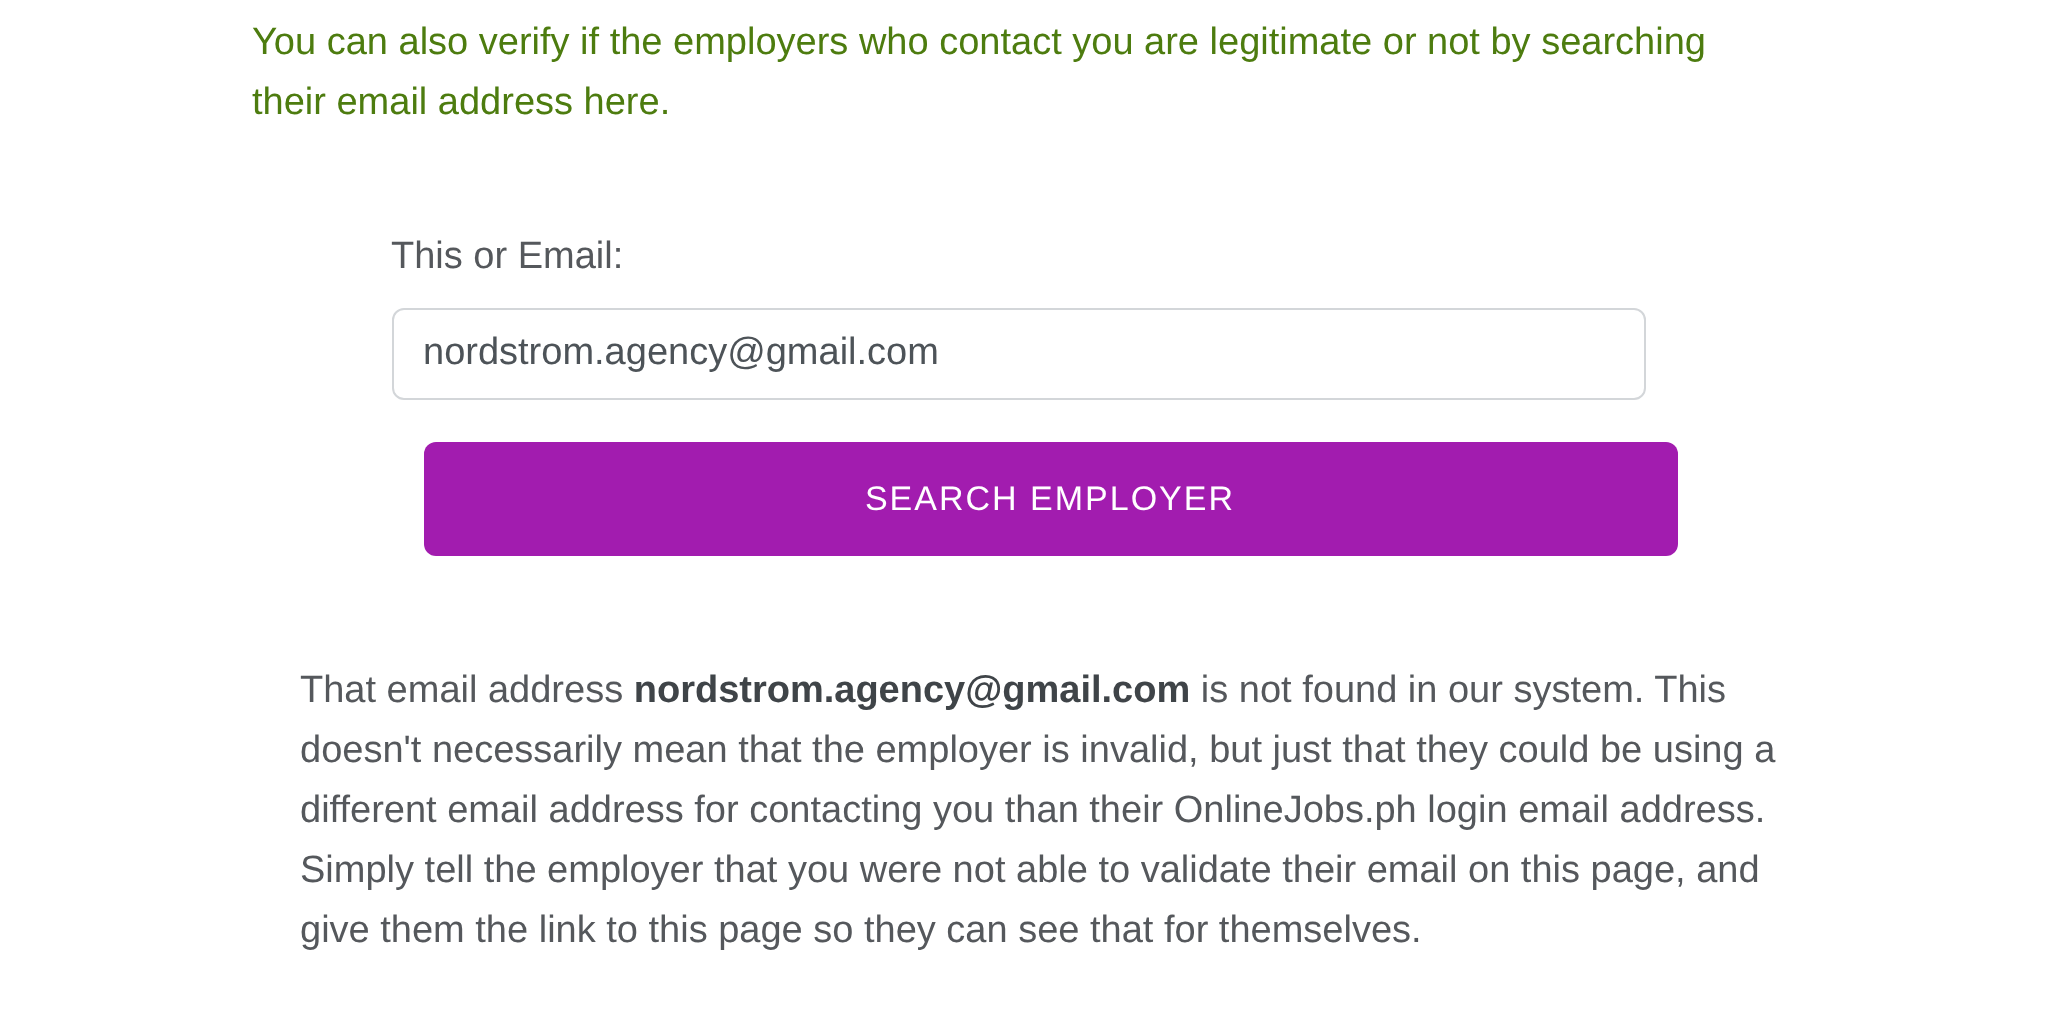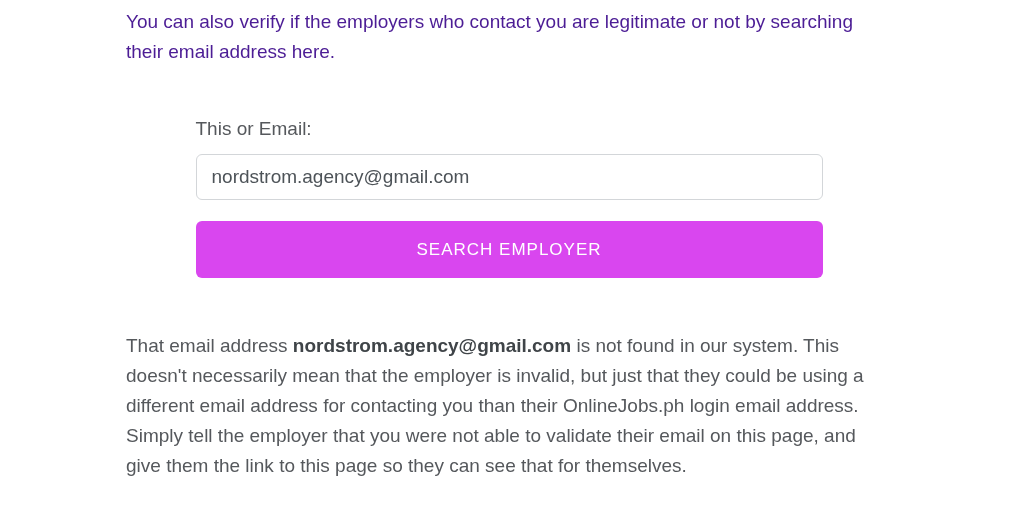--- a/index.html
+++ b/index.html
@@ -11,21 +11,21 @@
     overflow: hidden;
   }
   .page {
     width: 766px;
     margin-left: 126px;
     padding-top: 7px;
   }
   .intro {
     font-size: 19px;
     line-height: 30px;
-    color: #4c1d95;
+    color: #4d7c0f;
   }
   .form-wrap {
     width: 627px;
     margin: 50px auto 0 auto;
   }
   .field-label {
     display: block;
     font-size: 19px;
     line-height: 24px;
     color: #55585c;
@@ -42,34 +42,36 @@
     font-size: 19px;
     color: #4d5358;
     background: #ffffff;
     outline: none;
   }
   .search-btn {
     display: block;
     width: 100%;
     height: 57px;
     margin-top: 21px;
-    background: #d946ef;
+    background: #a21caf;
     color: #ffffff;
     border: none;
     border-radius: 6px;
     font-family: "Liberation Sans", "DejaVu Sans", sans-serif;
     font-size: 17px;
     letter-spacing: 1px;
     cursor: pointer;
+    margin-left: 16px;
   }
   .result {
     margin-top: 53px;
     font-size: 19px;
     line-height: 30px;
     color: #55585c;
+    margin-left: 24px;
   }
   .result b {
     font-weight: bold;
     color: #3f4448;
   }
 </style>
 </head>
 <body>
 
 <div class="page">

